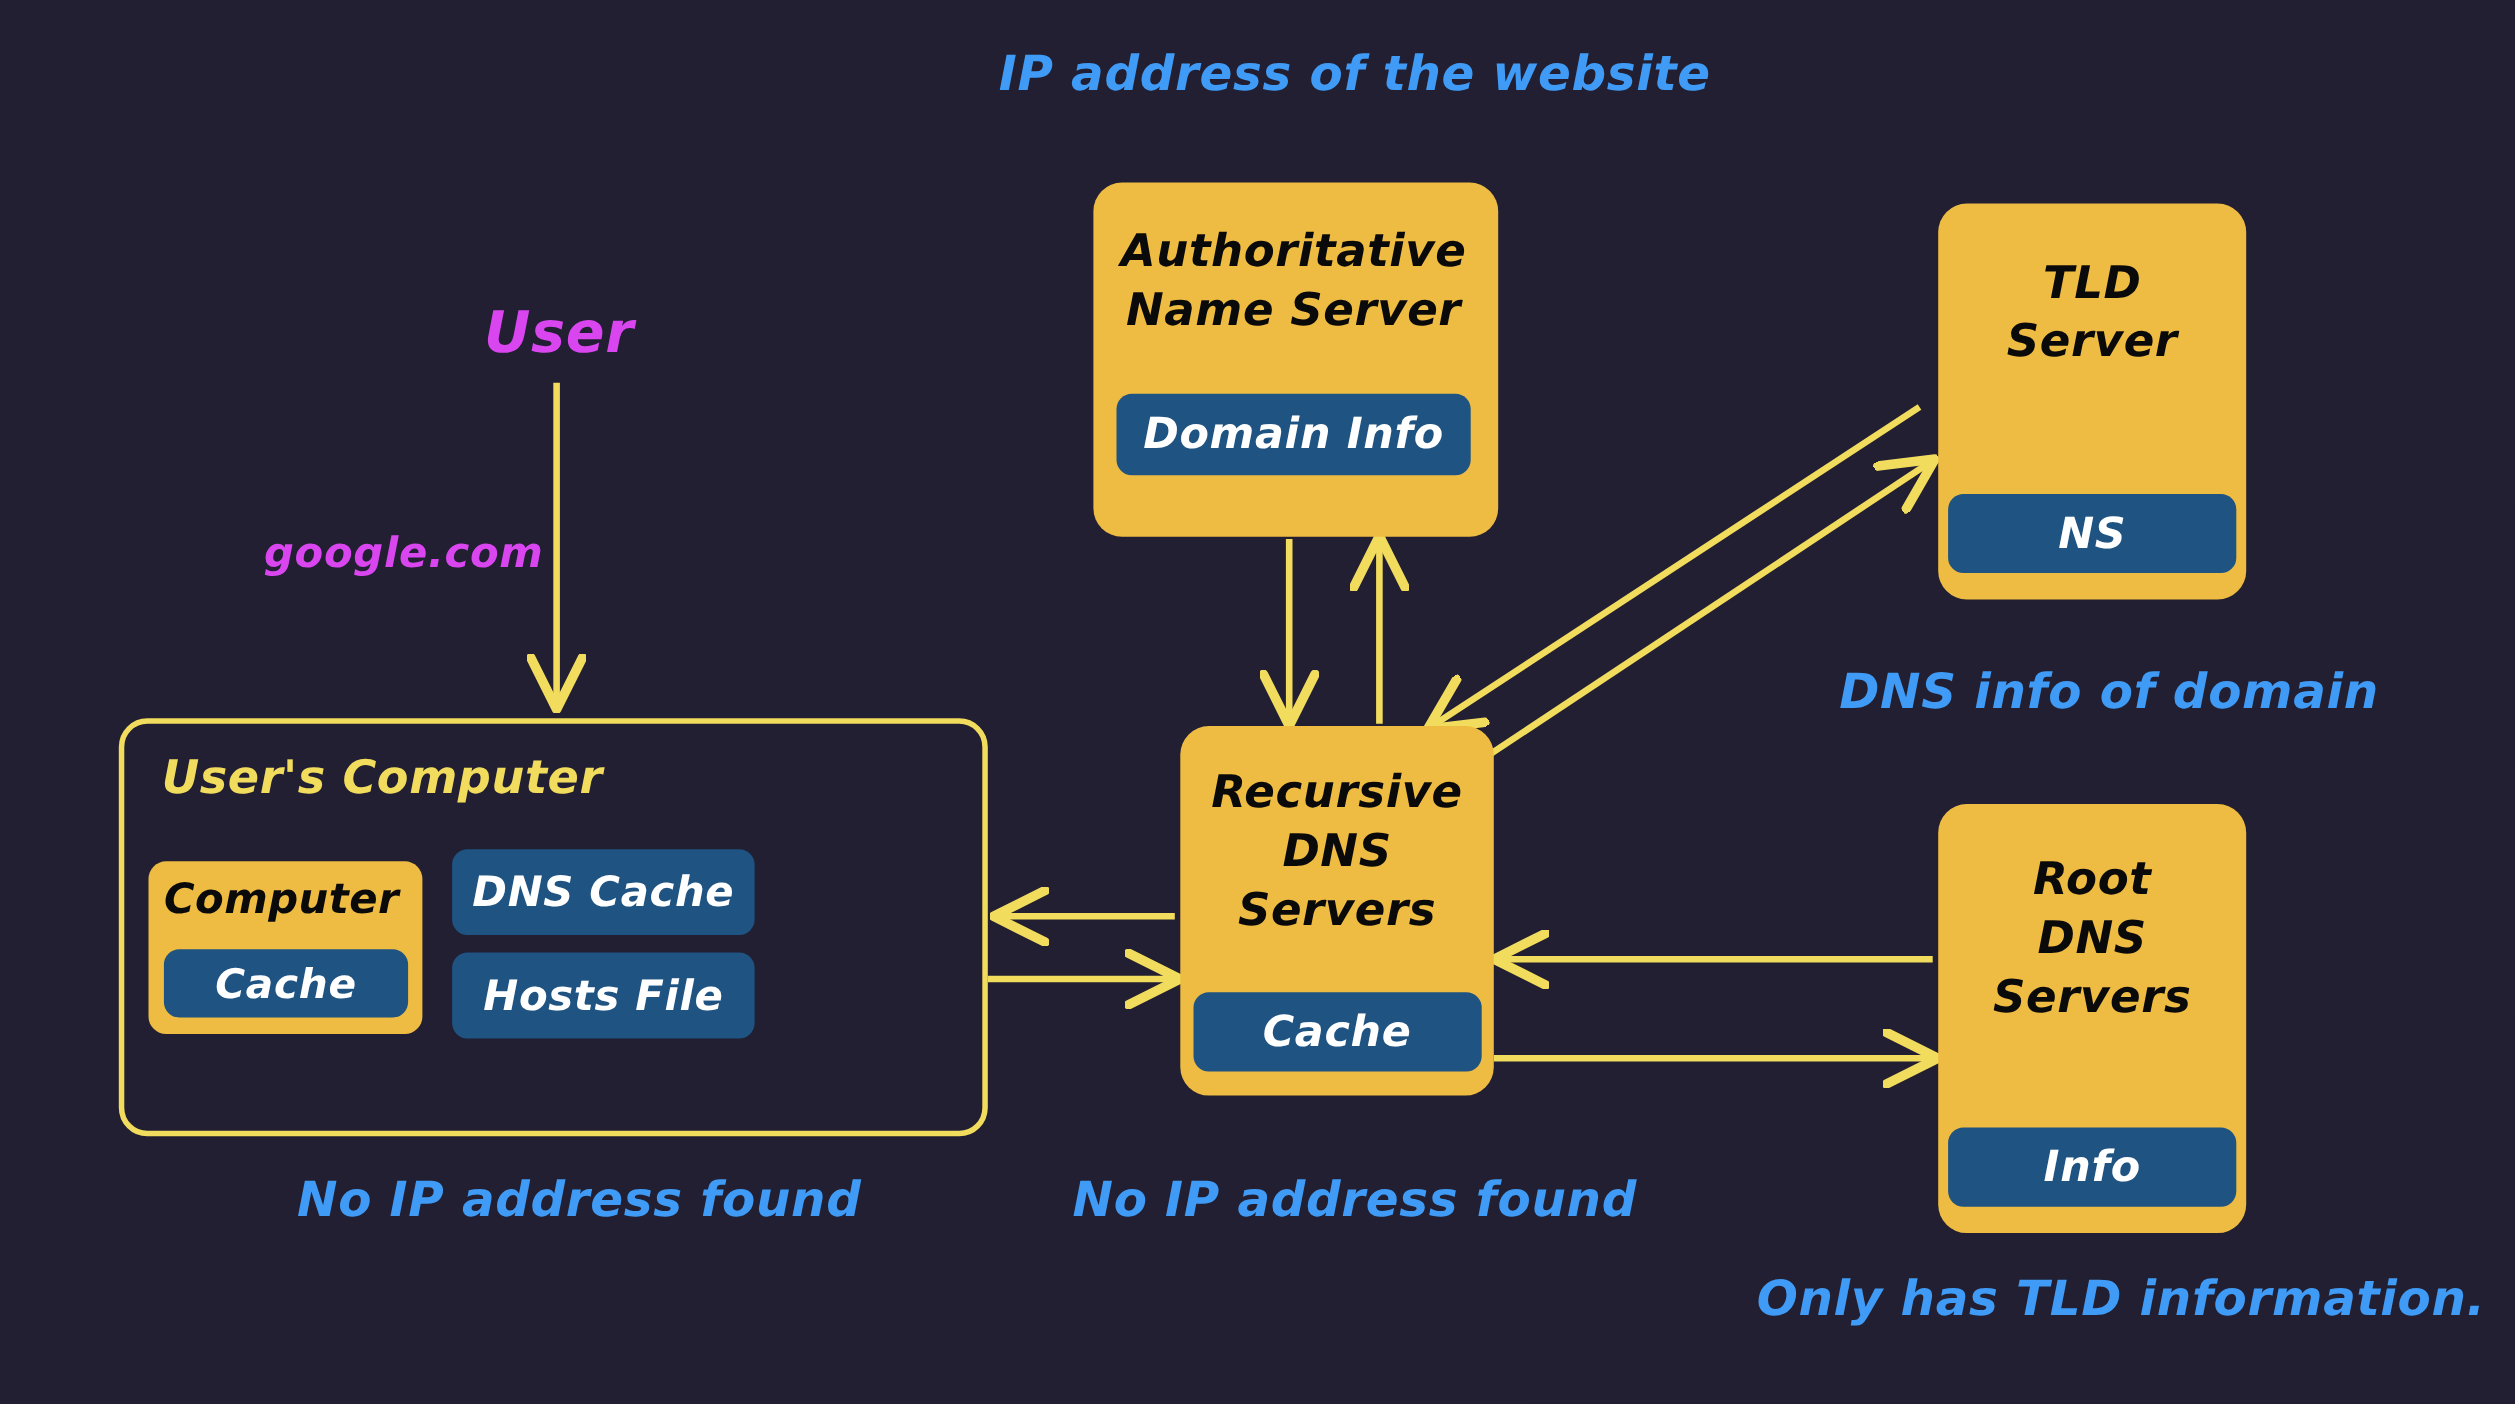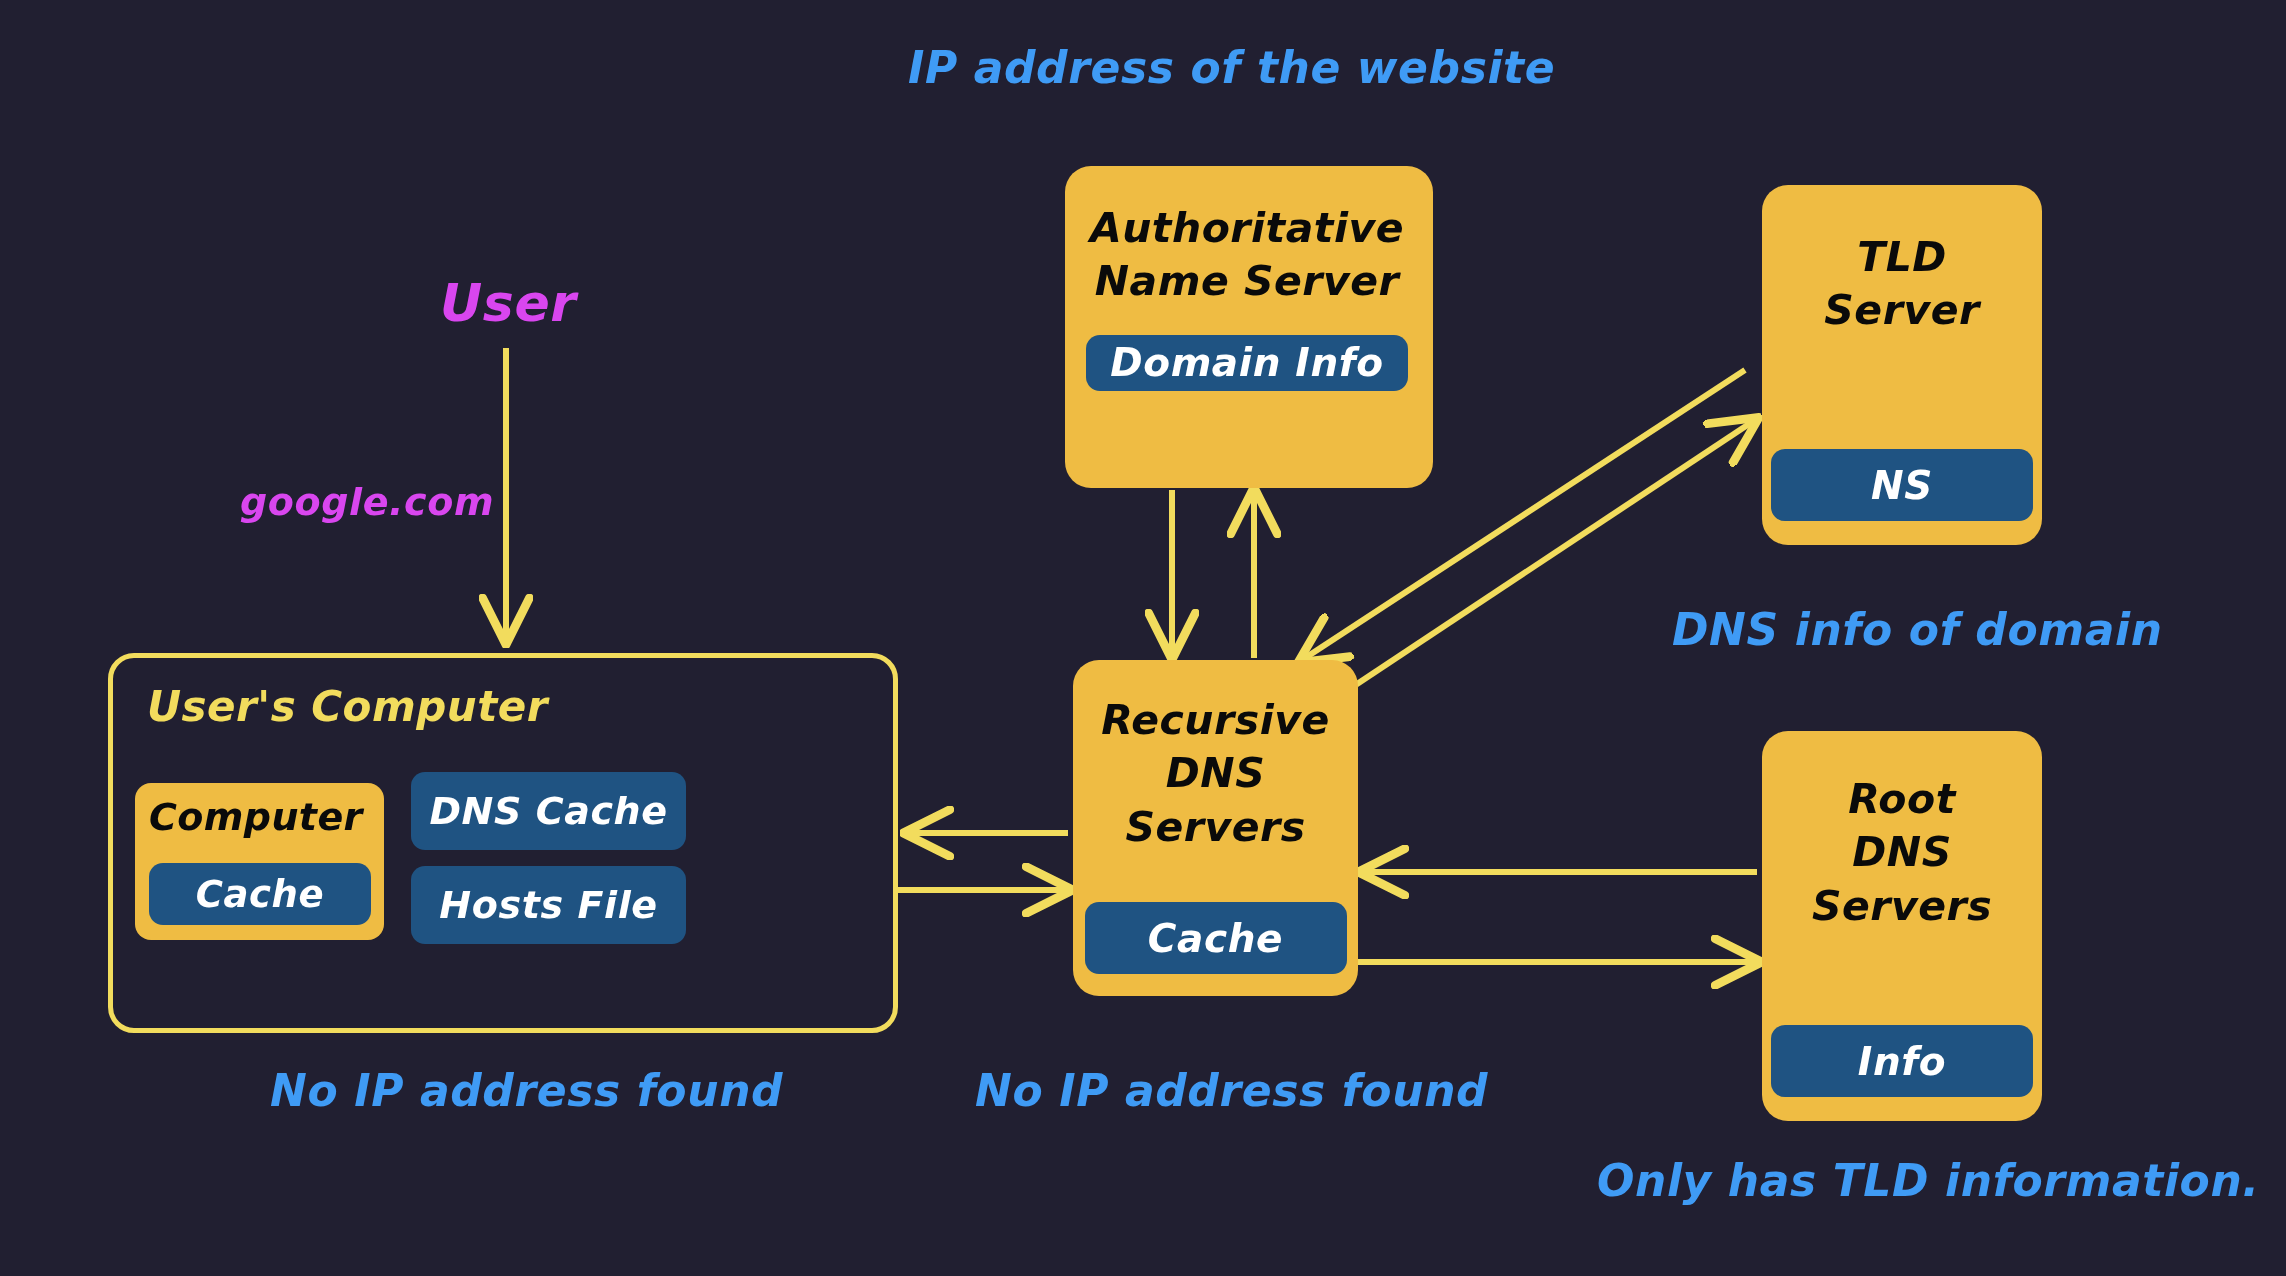--- a/index.html
+++ b/index.html
@@ -51,25 +51,26 @@
     font-weight: 700;
     display: flex;
     align-items: center;
     justify-content: center;
     text-align: center;
     letter-spacing: 0.6px;
     box-sizing: border-box;
   }
   
   #ans-node {
-    left: 1065px; top: 166px; width: 368px; height: 322px;
+    left: 994px; top: 166px; width: 368px; height: 322px;
     padding: 36px 28px 26px 24px;
+    gap: 23px;
   }
   #ans-node .node-title { font-size: 41px; }
-  #ans-node .chip { width: 322px; height: 56px; font-size: 39px; margin-top: 26px; }
+  #ans-node .chip { width: 322px; height: 74px; font-size: 39px; margin-top: 26px; }
 
   #tld-node {
     left: 1762px; top: 185px; width: 280px; height: 360px;
     padding: 46px 20px 24px 20px;
     justify-content: flex-end;
   }
   #tld-node .node-title { font-size: 41px; }
   #tld-node .chip { width: 262px; height: 72px; font-size: 39px; margin-top: auto; }
 
   #root-node {

